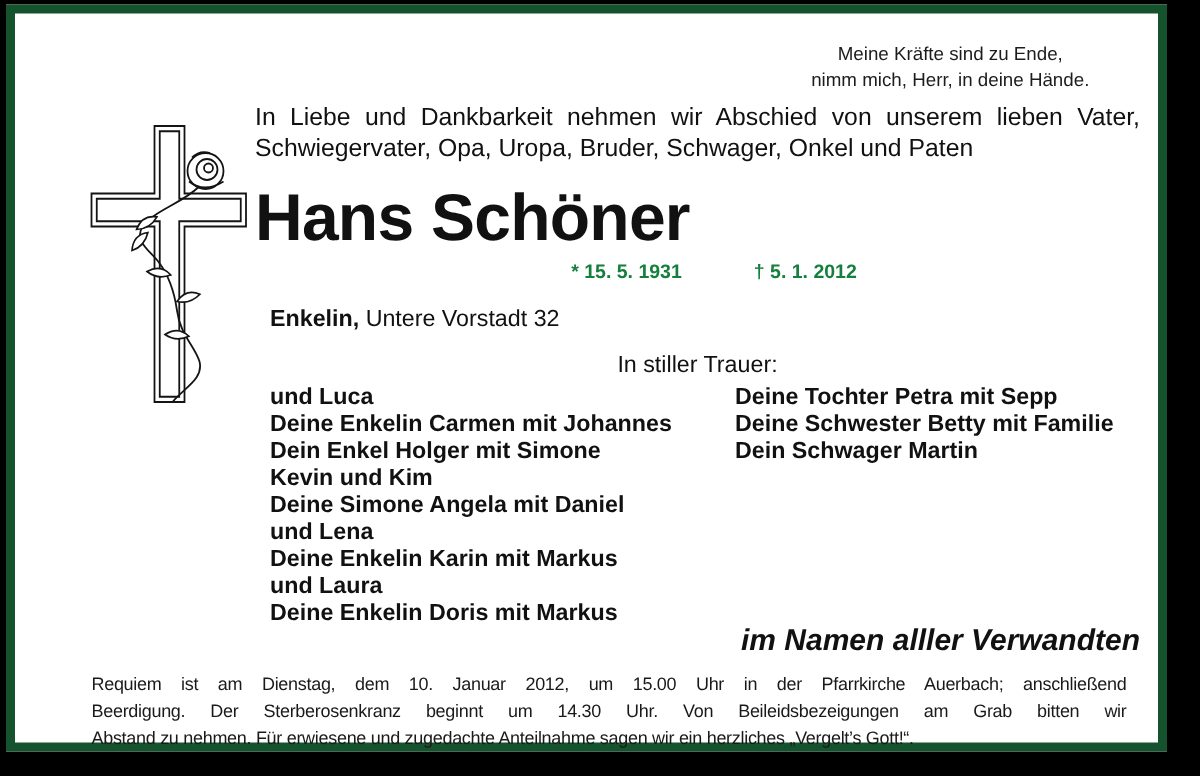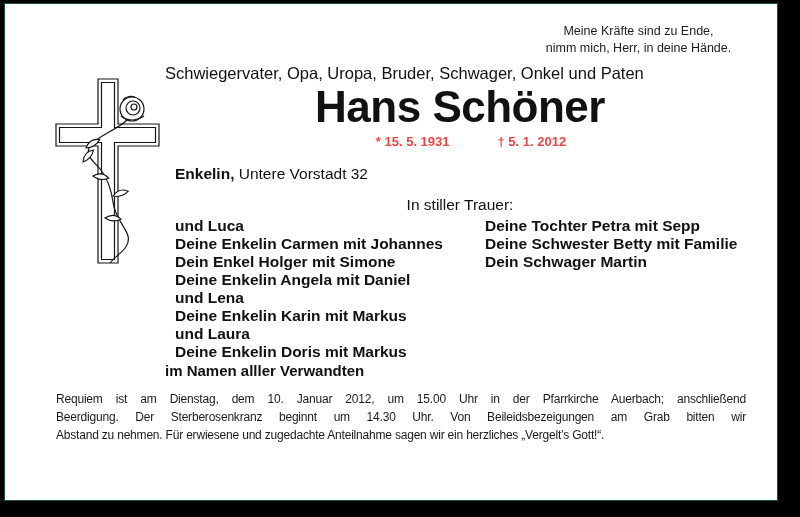--- a/index.html
+++ b/index.html
@@ -9,21 +9,21 @@
     position:relative;
     font-family:"Liberation Sans","DejaVu Sans",sans-serif;
     color:#111;
     overflow:hidden;
   }
   .paper{
     position:absolute;
     left:4px;top:3px;
     width:774px;height:498px;
     background:#fff;
-    border:1px solid #14532d;
+    border:6px solid #14532d;
     box-sizing:border-box;
   }
   .motto{
     margin:19px 36px 0 auto;
     width:205px;
     text-align:center;
     font-size:12.5px;
     line-height:17px;
     color:#1c1c1c;
   }
@@ -36,36 +36,36 @@
     margin-left:160px;
     width:590px;
   }
   .intro{
     margin-top:6px;
     font-size:16.5px;
     line-height:21px;
   }
   .jline{ text-align:justify; text-align-last:justify; }
   .name{
-    text-align:center;
+    margin-top:13px;
     font-size:44px;
     font-weight:bold;
     letter-spacing:-0.5px;
     line-height:46px;
     white-space:nowrap;
   }
   .dates{
     margin-top:4px;
     display:flex;
     justify-content:center;
     gap:48px;
     padding-left:22px;
     font-size:13px;
     font-weight:bold;
-    color:#ef4444;
+    color:#15803d;
   }
   .address{
     margin-top:15px;
     margin-left:10px;
     font-size:15.5px;
     line-height:19px;
   }
   .address .city{font-weight:bold;}
   .trauer{
     margin-top:12px;
@@ -81,24 +81,25 @@
     font-size:15.5px;
   }
   .col-left{width:310px;}
   .col-right{flex:1;}
   .mourner-line{
     line-height:18px;
     white-space:nowrap;
   }
   .closing{
     margin-top:0px;
-    text-align:left;
+    text-align:right;
     font-weight:bold;
-    font-size:15px;
+    font-size:20px;
     line-height:19px;
+    font-style:italic;
   }
   .footer{
     margin:10px 0 0 51px;
     width:690px;
     font-size:12px;
     line-height:18px;
     letter-spacing:-0.2px;
     color:#1a1a1a;
   }
   svg .ln{fill:none;stroke:#141414;stroke-width:1.2px;}
@@ -132,20 +133,21 @@
     <path class="lf" transform="translate(33,72) rotate(-28)" d="M0,0 Q8,-7 16,-1 Q8,4 0,0 Z"></path>
     <path class="lf" transform="translate(40,100) rotate(12)" d="M0,0 Q8,-7 16,-1 Q8,4 0,0 Z"></path>
     <path class="lf" transform="translate(60,120) rotate(-14)" d="M0,0 Q8,-7 16,-1 Q8,4 0,0 Z"></path>
     <path class="lf" transform="translate(52,142) rotate(8)" d="M0,0 Q8,-7 16,-1 Q8,4 0,0 Z"></path>
     <path class="lf" transform="translate(30,86) rotate(-45)" d="M0,0 Q8,-7 16,-1 Q8,4 0,0 Z"></path>
   </svg>
 
   <div class="content">
 
     <div class="intro">
+      <div class="jline">In Liebe und Dankbarkeit nehmen wir Abschied von unserem lieben Vater,</div>
       <div>Schwiegervater, Opa, Uropa, Bruder, Schwager, Onkel und Paten</div>
     </div>
 
     <div class="name">Hans Schöner</div>
 
     <div class="dates">
       <span>* 15. 5. 1931</span>
       <span>† 5. 1. 2012</span>
     </div>
 
@@ -154,21 +156,22 @@
       <span>Untere Vorstadt 32</span>
     </div>
 
     <div class="trauer">In stiller Trauer:</div>
 
     <div class="columns">
       <div class="col-left">
         <div class="mourner-line">und Luca</div>
         <div class="mourner-line">Deine Enkelin Carmen mit Johannes</div>
         <div class="mourner-line">Dein Enkel Holger mit Simone</div>
-        <div class="mourner-line">Deine Enkelin Angela mit Daniel</div>
+        <div class="mourner-line">Kevin und Kim</div>
+        <div class="mourner-line">Deine Simone Angela mit Daniel</div>
         <div class="mourner-line">und Lena</div>
         <div class="mourner-line">Deine Enkelin Karin mit Markus</div>
         <div class="mourner-line">und Laura</div>
         <div class="mourner-line">Deine Enkelin Doris mit Markus</div>
       </div>
       <div class="col-right">
         <div class="mourner-line">Deine Tochter Petra mit Sepp</div>
         <div class="mourner-line">Deine Schwester Betty mit Familie</div>
         <div class="mourner-line">Dein Schwager Martin</div>
       </div>

